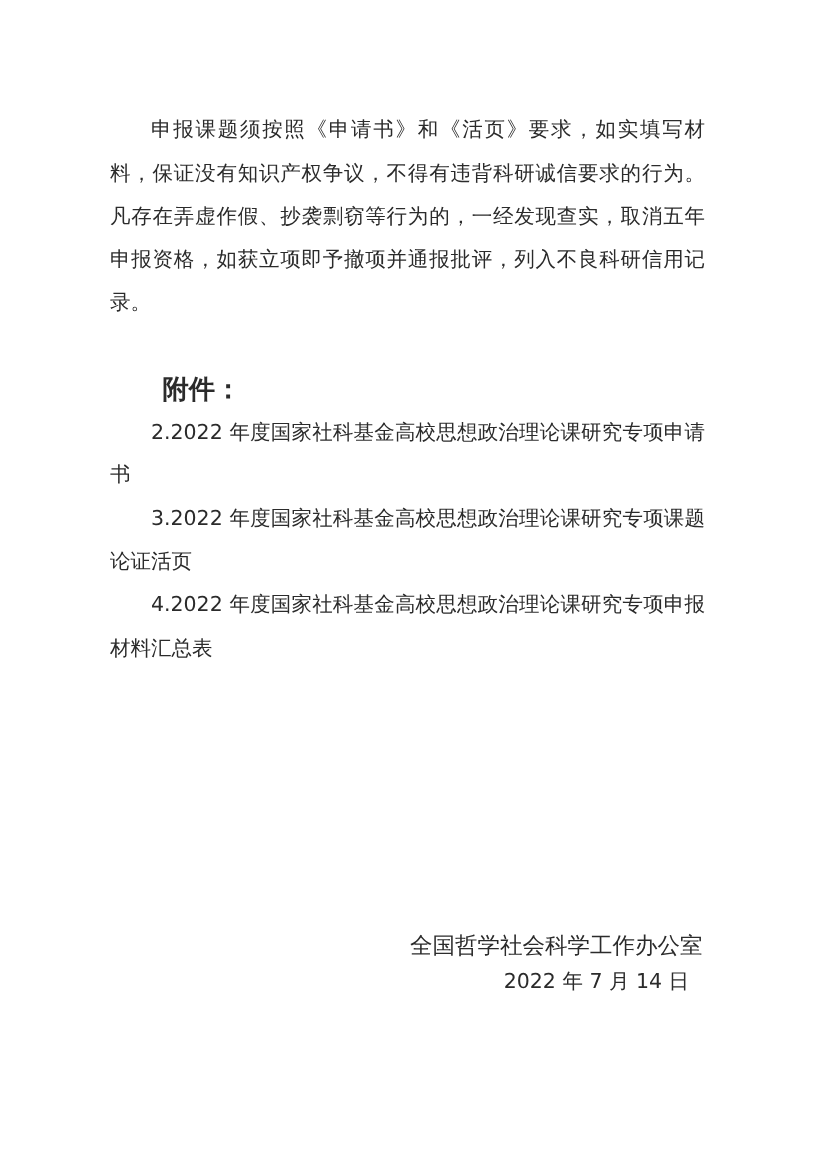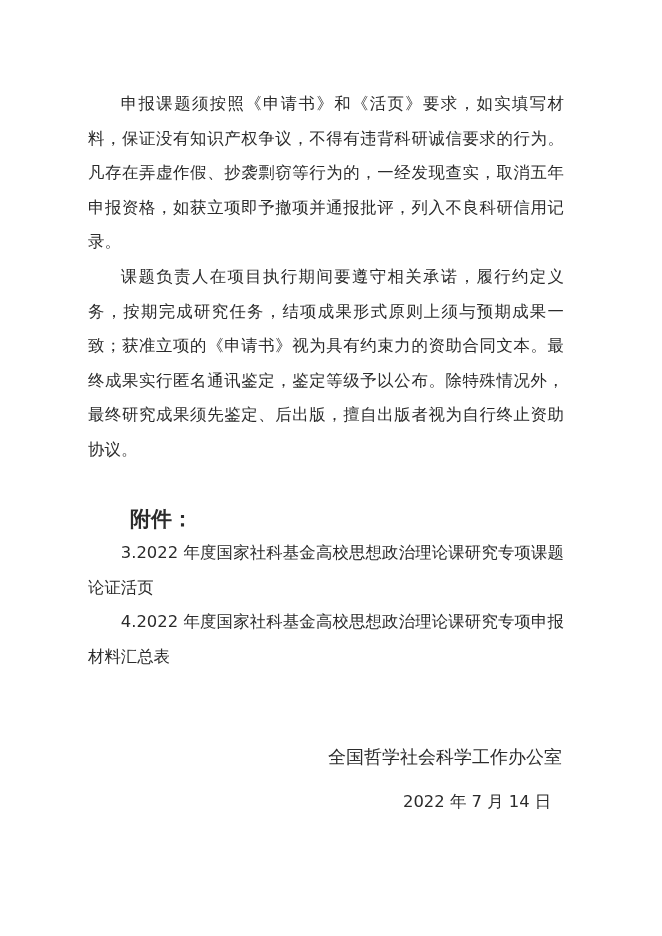--- a/index.html
+++ b/index.html
@@ -58,38 +58,38 @@
       position: absolute;
       right: 100px;
       top: 0;
       font-size: 18px;
       line-height: 34.6px;
       white-space: nowrap;
     }
     .date {
       position: absolute;
       left: 403px;
-      top: 45px;
+      top: 28px;
       font-size: 16.4px;
       line-height: 34.6px;
       white-space: nowrap;
       text-align: right;
     }
   </style>
 </head>
 <body>
 
 <div class="page">
   <p class="para">申报课题须按照《申请书》和《活页》要求，如实填写材料，保证没有知识产权争议，不得有违背科研诚信要求的行为。凡存在弄虚作假、抄袭剽窃等行为的，一经发现查实，取消五年申报资格，如获立项即予撤项并通报批评，列入不良科研信用记录。</p>
-  <p class="para">课题负责人在项目执行期间要遵守相关承诺，履行约定义务，按期完成研究任务，结项成果形式原则上须与预期成果一致；获准立项的《申请书》视为具有约束力的资助合同文本。最终成果实行匿名通讯鉴定，鉴定等级予以公布。除特殊情况外，最终研究成果须先鉴定、后出版，擅自出版者视为自行终止资助协议。</p>
 
   <div class="gap-after-body"></div>
 
   <div>
     <p class="attach-title">附件：</p>
+    <p class="attach-item">2.2022 年度国家社科基金高校思想政治理论课研究专项申请书</p>
     <p class="attach-item">3.2022 年度国家社科基金高校思想政治理论课研究专项课题论证活页</p>
     <p class="attach-item">4.2022 年度国家社科基金高校思想政治理论课研究专项申报材料汇总表</p>
   </div>
 </div>
 
 <div class="sign-block">
   <div class="org">全国哲学社会科学工作办公室</div>
   <div class="date">2022 年 7 月 14 日</div>
 </div>
 

